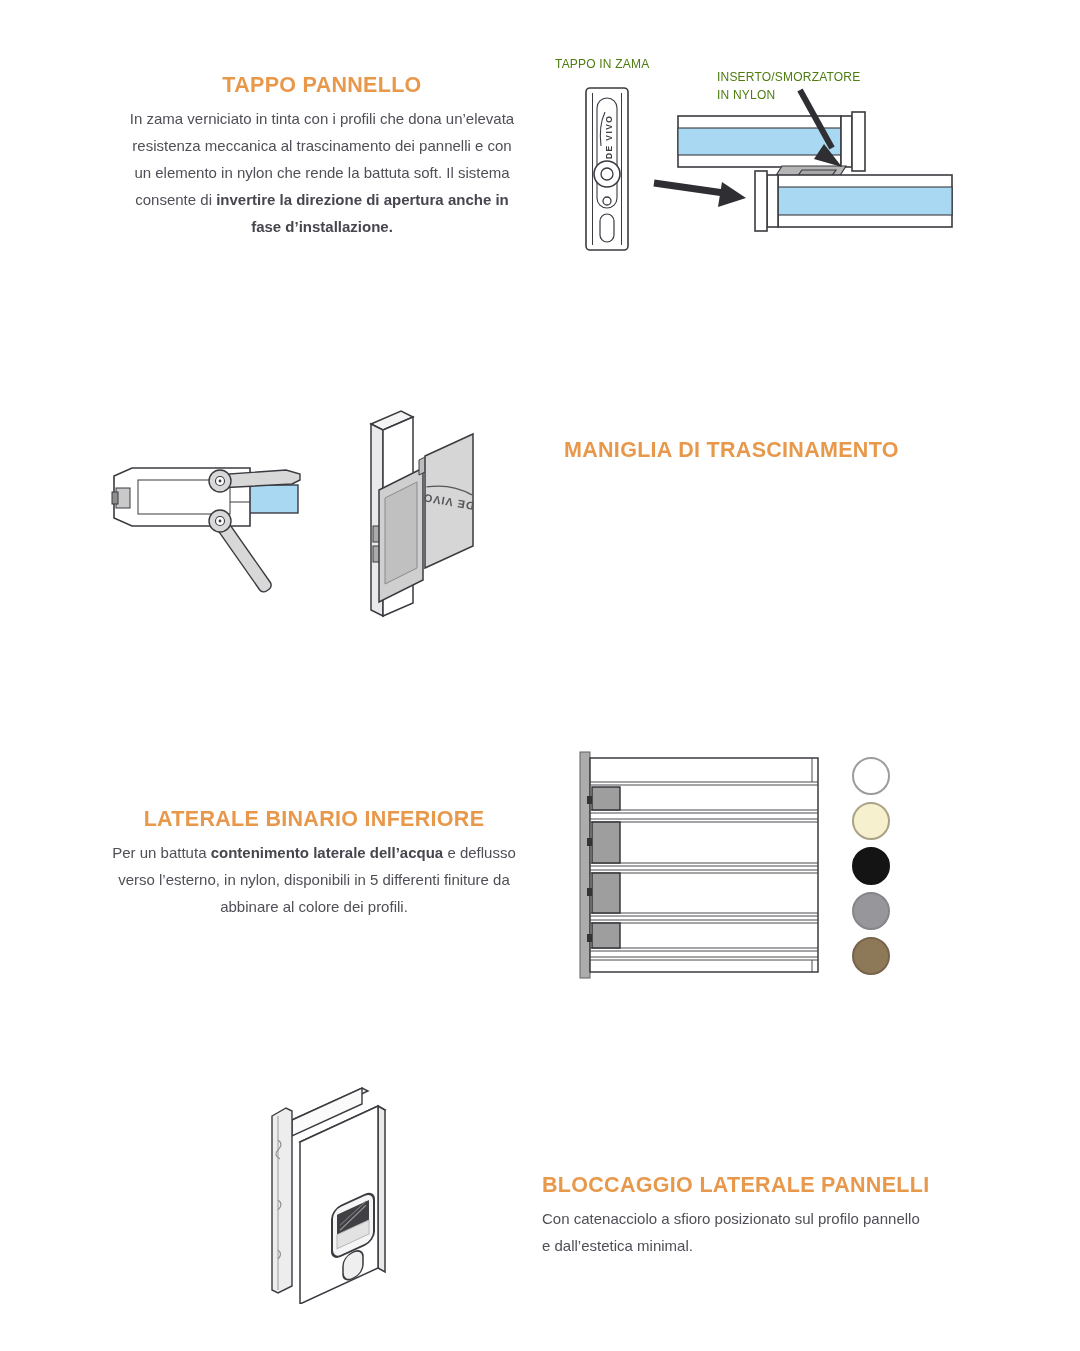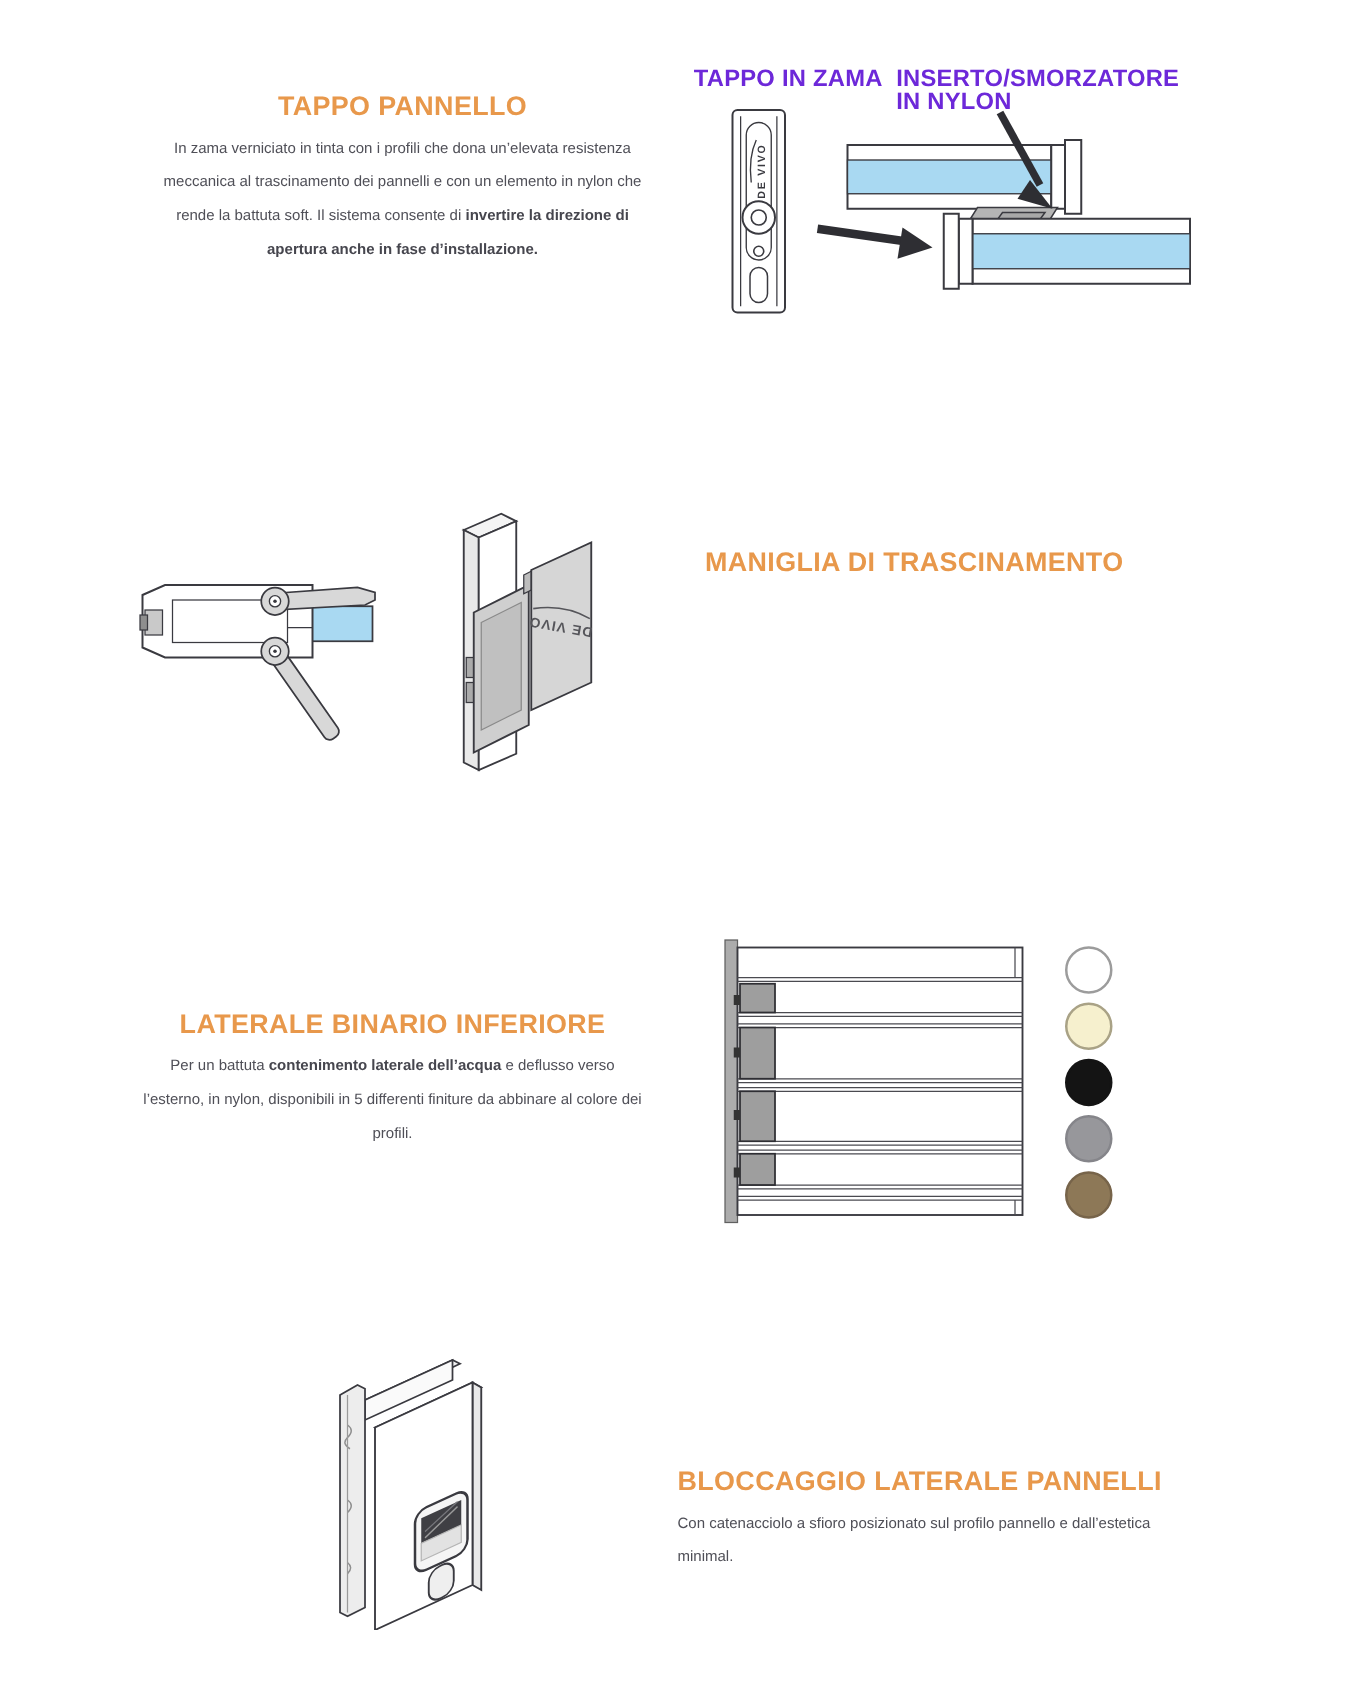--- a/index.html
+++ b/index.html
@@ -6,43 +6,43 @@
   body{
     width:1080px;height:1351px;position:relative;background:#ffffff;
     font-family:"Liberation Sans", sans-serif;overflow:hidden;
   }
   .abs{position:absolute;}
   .title{
     margin:0;font-size:21.5px;font-weight:bold;color:#E8984B;
     letter-spacing:.3px;line-height:26px;
   }
   .body-text{
-    margin:7px 0 0;font-size:12px;line-height:27px;color:#4F4F57;
+    margin:7px 0 0;font-size:15px;line-height:27px;color:#4F4F57;
   }
   .body-text b{color:#46464E;}
   .diagram-label{
-    font-size:19px;font-weight:bold;color:#6d28d9;line-height:18px;
+    font-size:12px;font-weight:normal;color:#4d7c0f;line-height:18px;
     letter-spacing:.2px;
   }
   .align-right{text-align:center;}
   .swatch-col{display:flex;flex-direction:column;gap:5px;}
   svg{display:block;}
   svg text{font-family:"Liberation Sans", sans-serif;}
 </style>
 </head>
 <body>
 
 <div class="abs align-right" style="left:126px;top:72px;width:392px;">
   <h2 class="title">TAPPO PANNELLO</h2>
   <p class="body-text"><span>In zama verniciato in tinta con i profili che dona un’elevata resistenza meccanica al trascinamento dei pannelli e con un elemento in nylon che rende la battuta soft. Il sistema consente di </span><b>invertire la direzione di apertura anche in fase d’installazione.</b></p>
 </div>
 
 <div class="abs diagram-label" style="left:555px;top:55px;">TAPPO IN ZAMA</div>
 <div class="abs diagram-label" style="left:717px;top:55px;">
-  <span style="display:block;">INSERTO/SMORZATORE</span>
+  <span style="display:block;margin-top:13px;">INSERTO/SMORZATORE</span>
   <span style="display:block;">IN NYLON</span>
 </div>
 
 <svg class="abs" style="left:584px;top:86px;" width="46" height="166" viewBox="0 0 46 166">
   <g stroke="#3A3A40" fill="none">
     <rect x="2" y="2" width="42" height="162" rx="4" fill="#ffffff" stroke-width="1.6"></rect>
     <line x1="8.5" y1="7" x2="8.5" y2="159" stroke-width="1"></line>
     <line x1="37.5" y1="7" x2="37.5" y2="159" stroke-width="1"></line>
     <rect x="13" y="12" width="20" height="110" rx="10" stroke-width="1.1"></rect>
     <path d="M17 60 Q14.5 40 21 26" stroke-width="1.1"></path>

